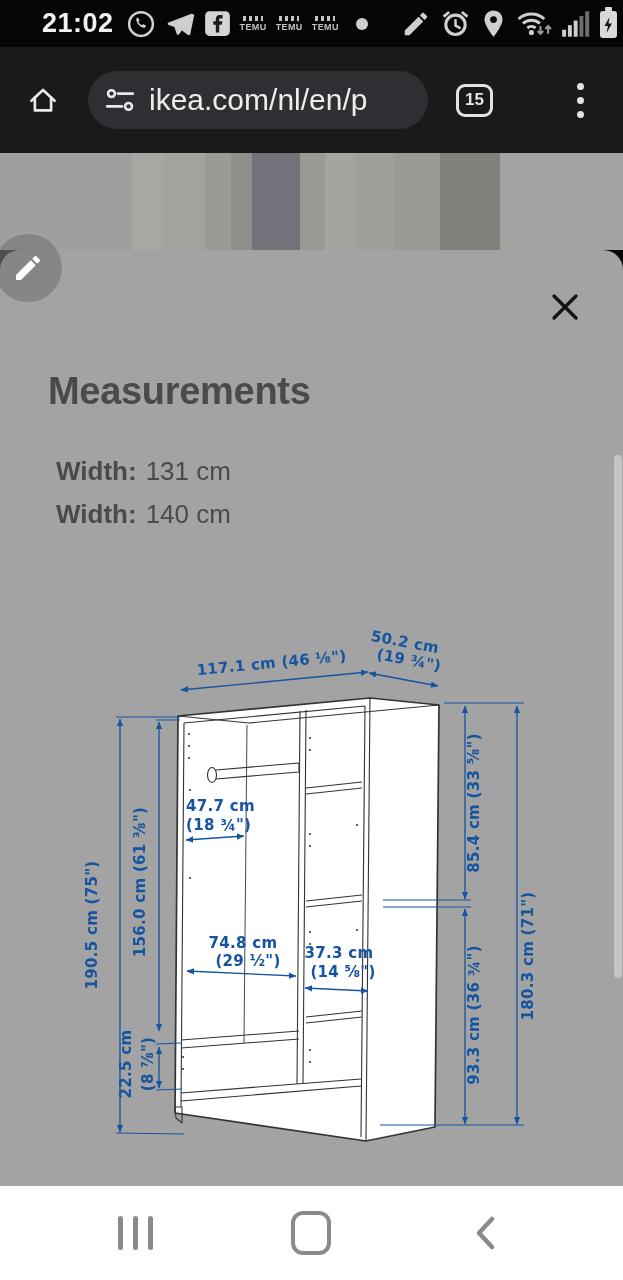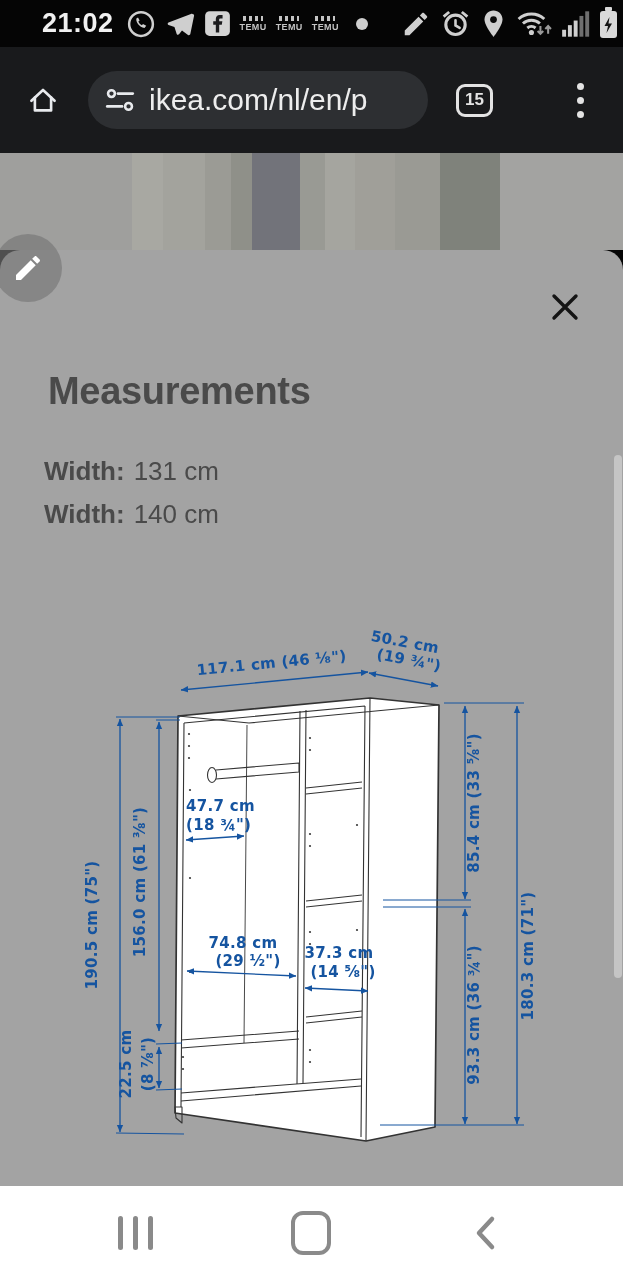--- a/index.html
+++ b/index.html
@@ -31,21 +31,21 @@
   .backdrop{position:absolute;top:153px;left:0;right:0;height:97px;display:flex;}
   .backdrop div{height:100%;}
   .b1{width:132px;background:#9f9f9d}.b2{width:31px;background:#a8a8a2}.b3{width:42px;background:#a3a39d}
   .b4{width:26px;background:#9b9b95}.b5{width:21px;background:#8f9089}.b6{width:48px;background:#72737a}
   .b7{width:25px;background:#999a94}.b8{width:30px;background:#a5a59f}.b9{width:40px;background:#a09f99}
   .b10{width:45px;background:#9a9a94}.b11{width:60px;background:#7f827b}.b12{width:123px;background:#a3a3a1}
   
   .sheet{position:absolute;top:250px;left:0;width:623px;height:936px;background:#a3a3a3;border-radius:20px 20px 0 0;}
   .close-btn{position:absolute;top:40px;right:40px;width:36px;height:36px;background:none;border:none;padding:0;cursor:pointer;}
   .sheet-title{position:absolute;top:120px;left:48px;font-size:38px;font-weight:700;color:#4a4a4a;letter-spacing:-.3px;}
-  .specs{position:absolute;top:200px;left:44px;}
+  .specs{position:absolute;top:200px;left:56px;}
   .spec-row{display:flex;align-items:center;height:43px;font-size:26px;color:#4a4a4a;}
   .spec-label{font-weight:700;margin-right:9px;}
   .diagram{position:absolute;left:72px;top:370px;}
   .dim-text{font-family:"DejaVu Sans",sans-serif;font-weight:bold;font-size:15px;letter-spacing:.3px;}
   
   .fab{position:absolute;left:-6px;top:234px;width:68px;height:68px;border-radius:50%;
        background:rgba(118,118,118,.66);display:flex;align-items:center;justify-content:center;border:none;}
   
   .scrollbar{position:absolute;right:1px;top:455px;width:8px;height:523px;background:#c5c5c5;border-radius:4px;}
   

